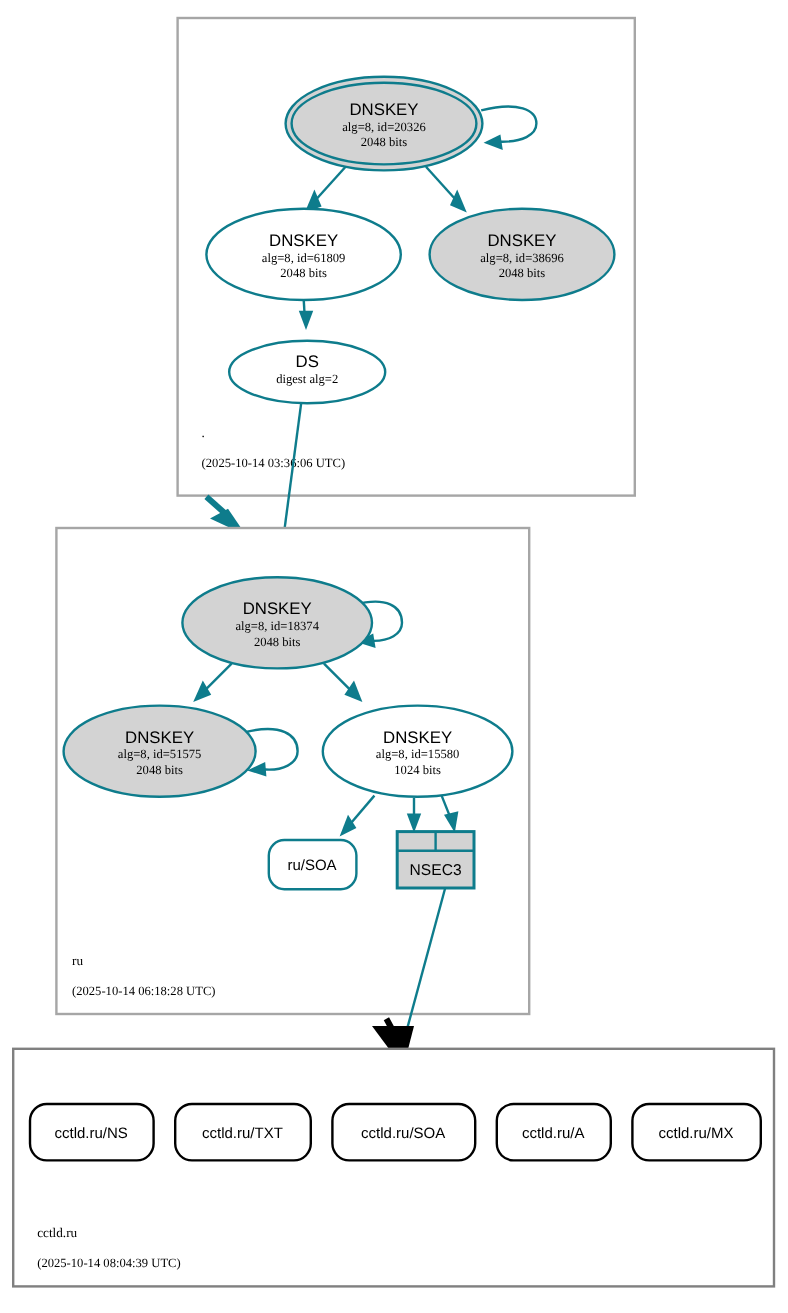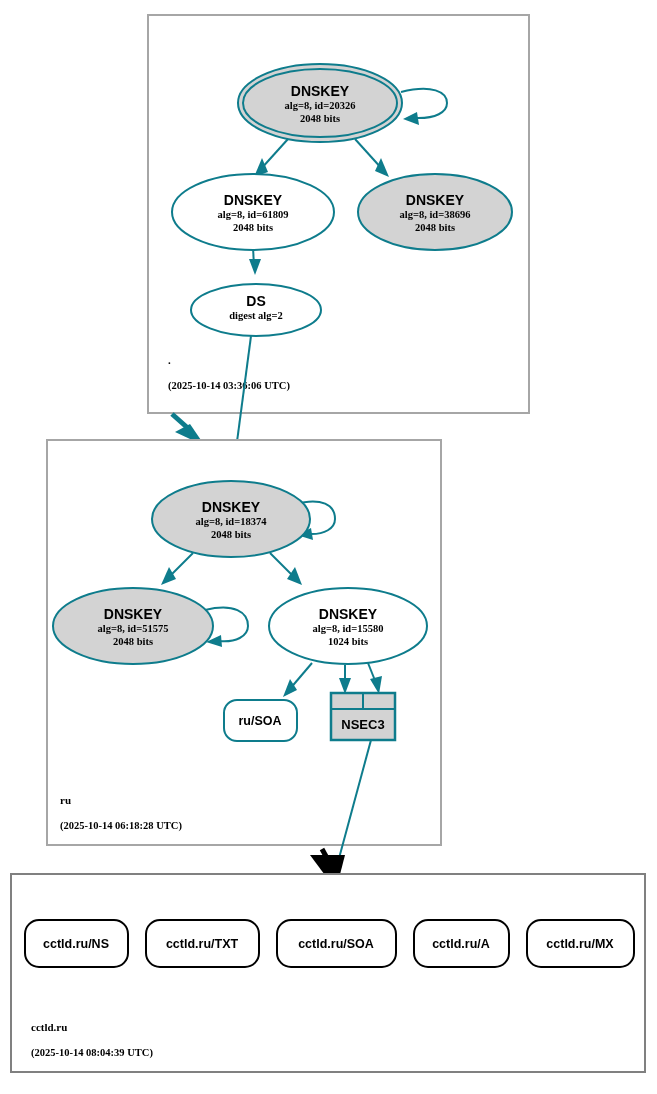--- a/index.html
+++ b/index.html
@@ -10,21 +10,20 @@
   body {
     width: 657px;
     height: 1094px;
     font-family: "Liberation Sans", sans-serif;
     overflow: hidden;
   }
   #canvas {
     position: relative;
     width: 657px;
     height: 1094px;
-    font-weight: bold;
   }
   svg#graph {
     position: absolute;
     top: 0;
     left: 0;
     width: 657px;
     height: 1094px;
     display: block;
   }
   .cluster-box {

